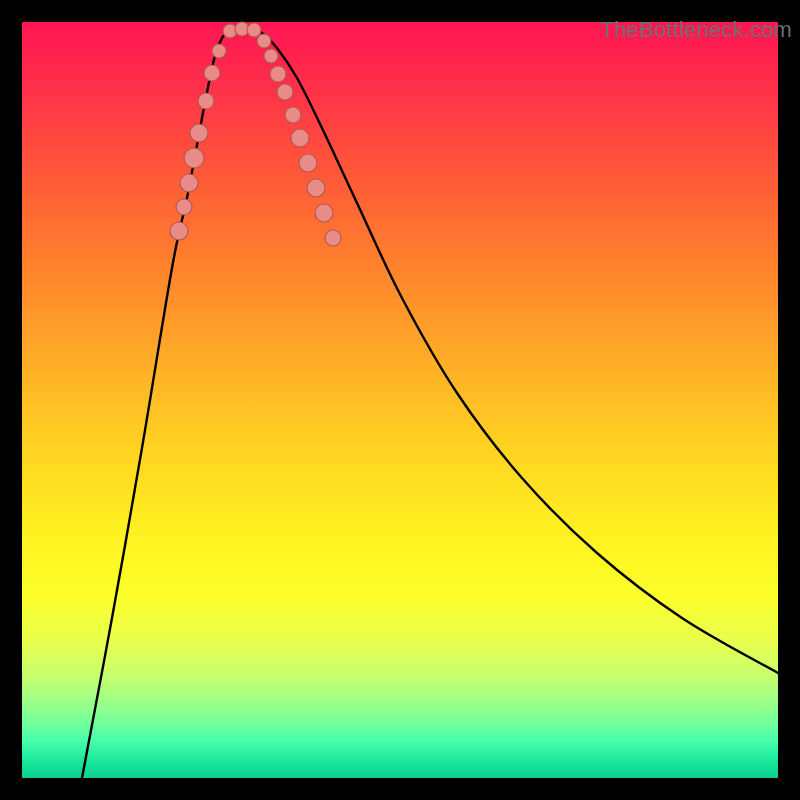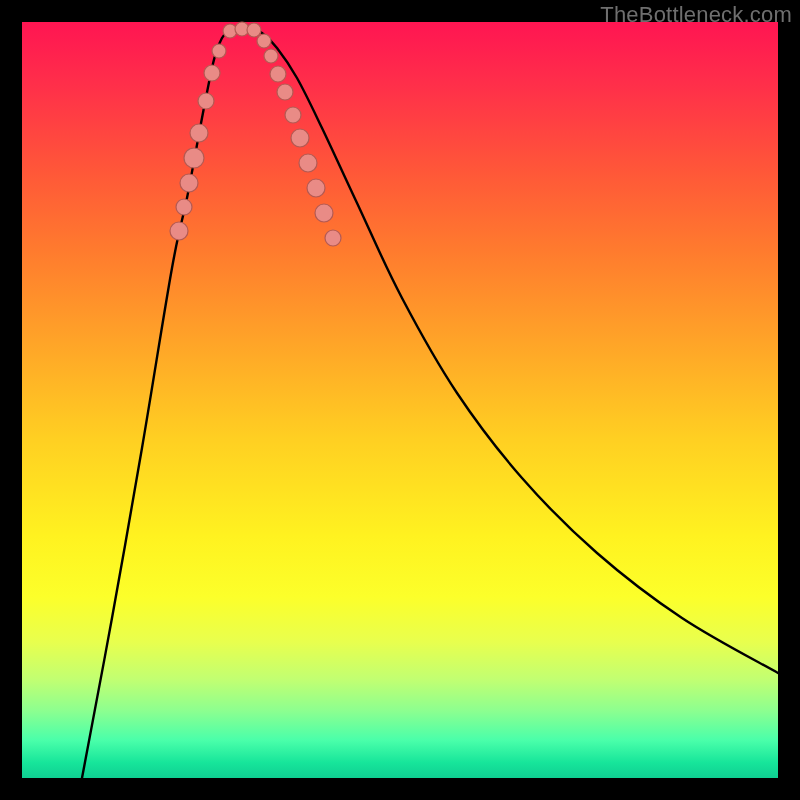--- a/index.html
+++ b/index.html
@@ -28,21 +28,21 @@
       #fcff2a 76%,
       #e8ff4e 82%,
       #c1ff72 87%,
       #8eff8f 91%,
       #4affaa 95%,
       #16e59a 98%,
       #0fcf92 100%);
   }
   .watermark {
     position: absolute;
-    top: 2px;
+    top: 17px;
     right: 8px;
     color: #6f6f6f;
     font-size: 22px;
     font-weight: 500;
     letter-spacing: 0.2px;
     z-index: 5;
   }
   svg.plot {
     position: absolute;
     left: 0;

